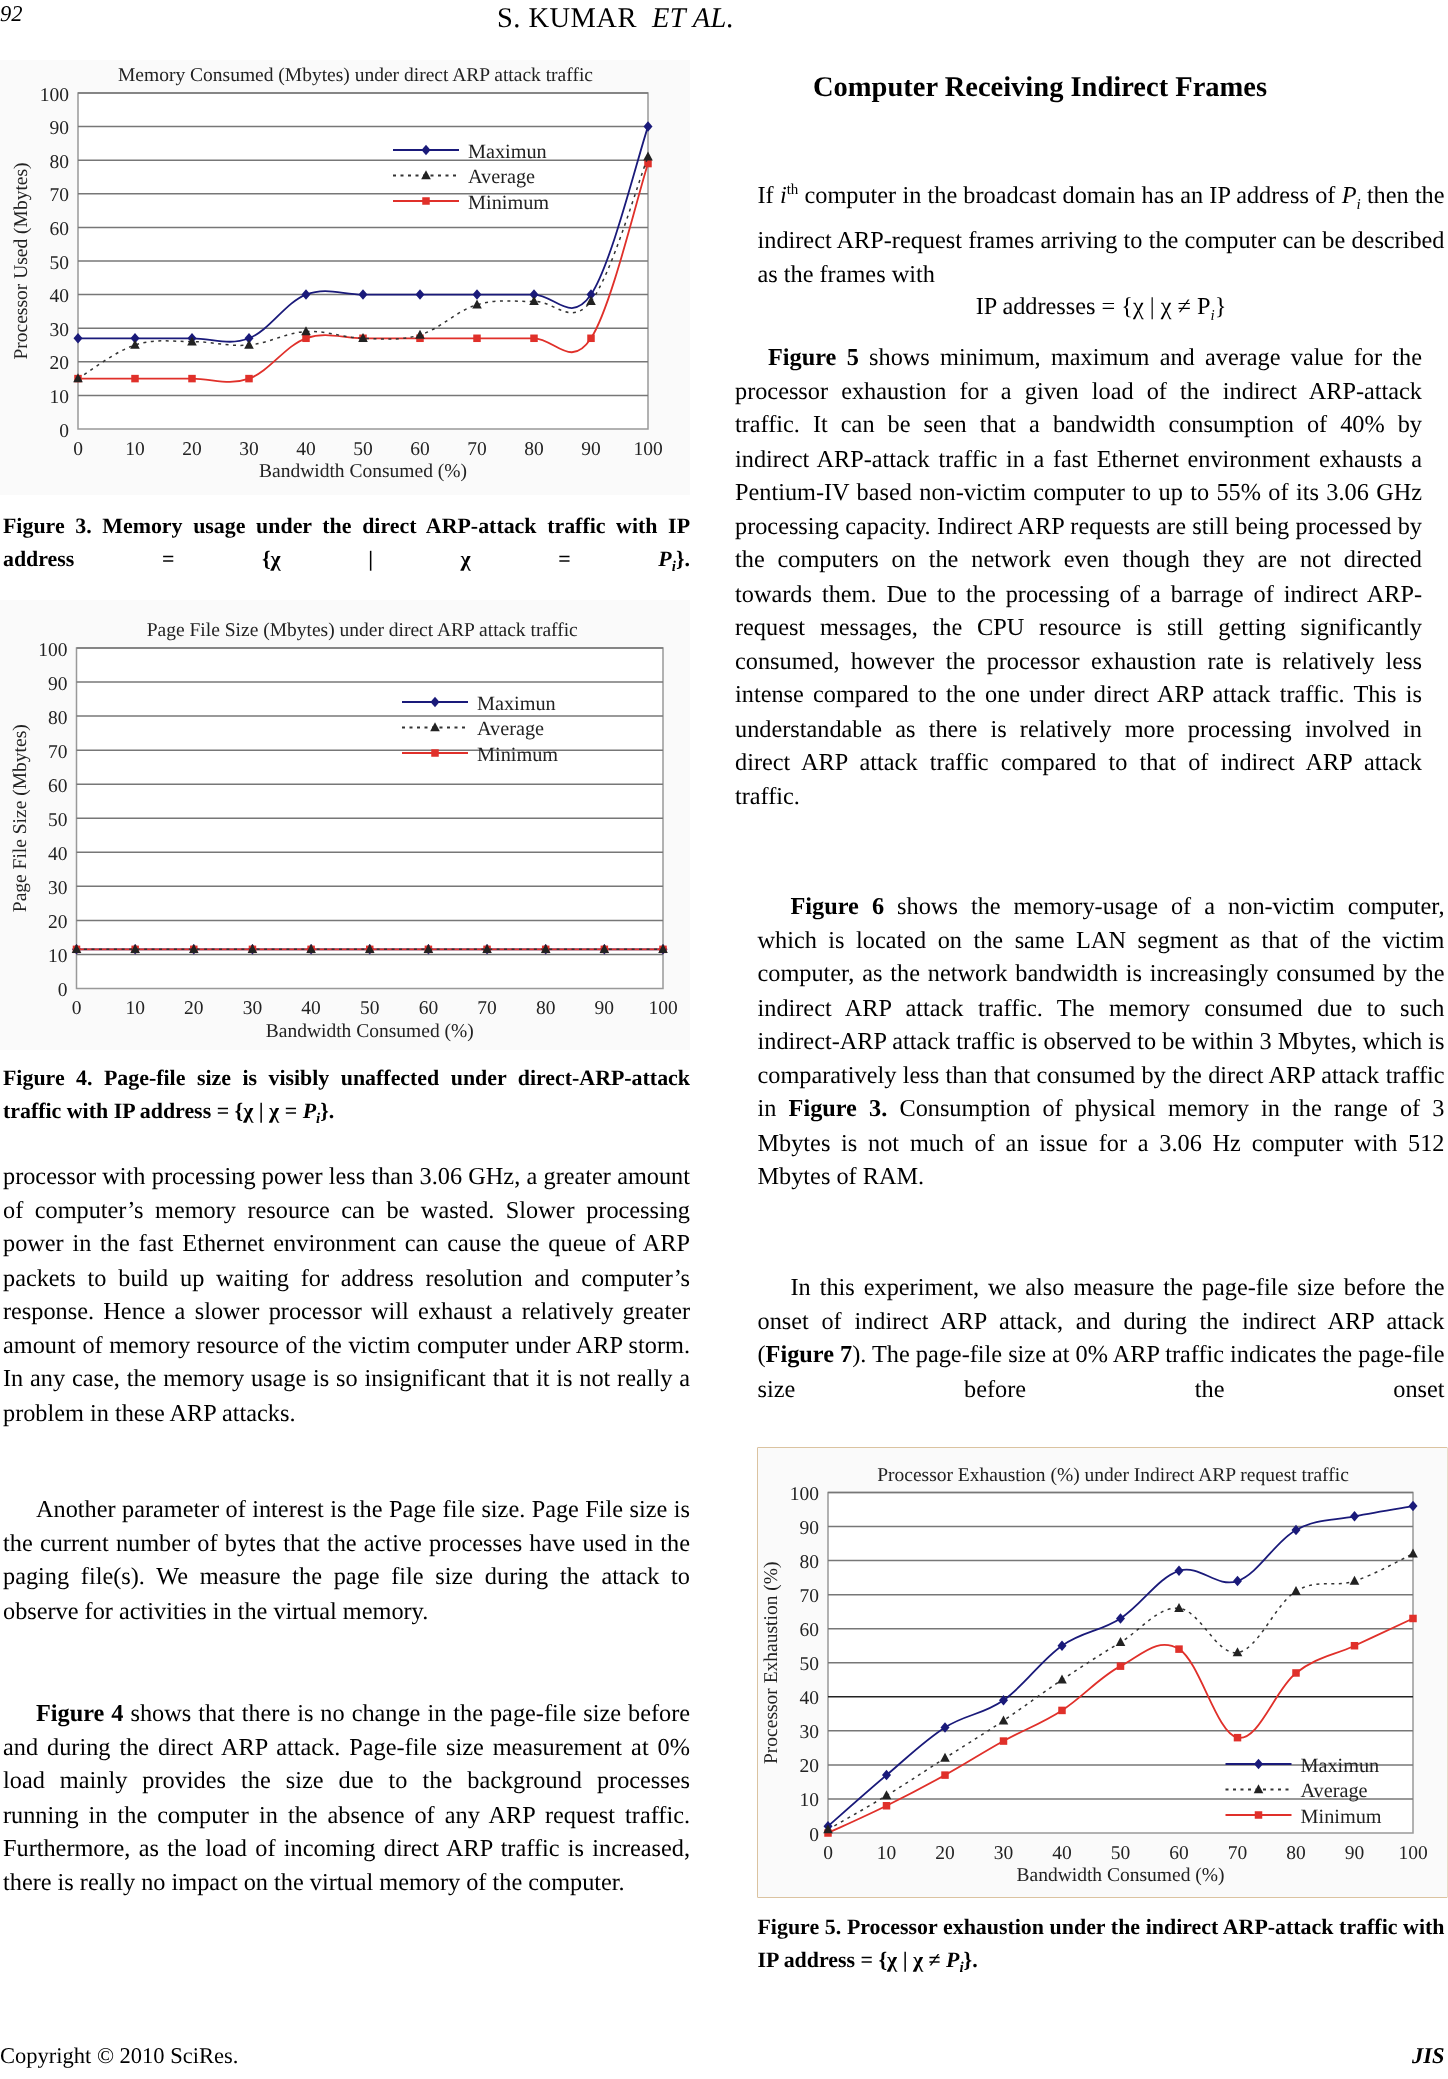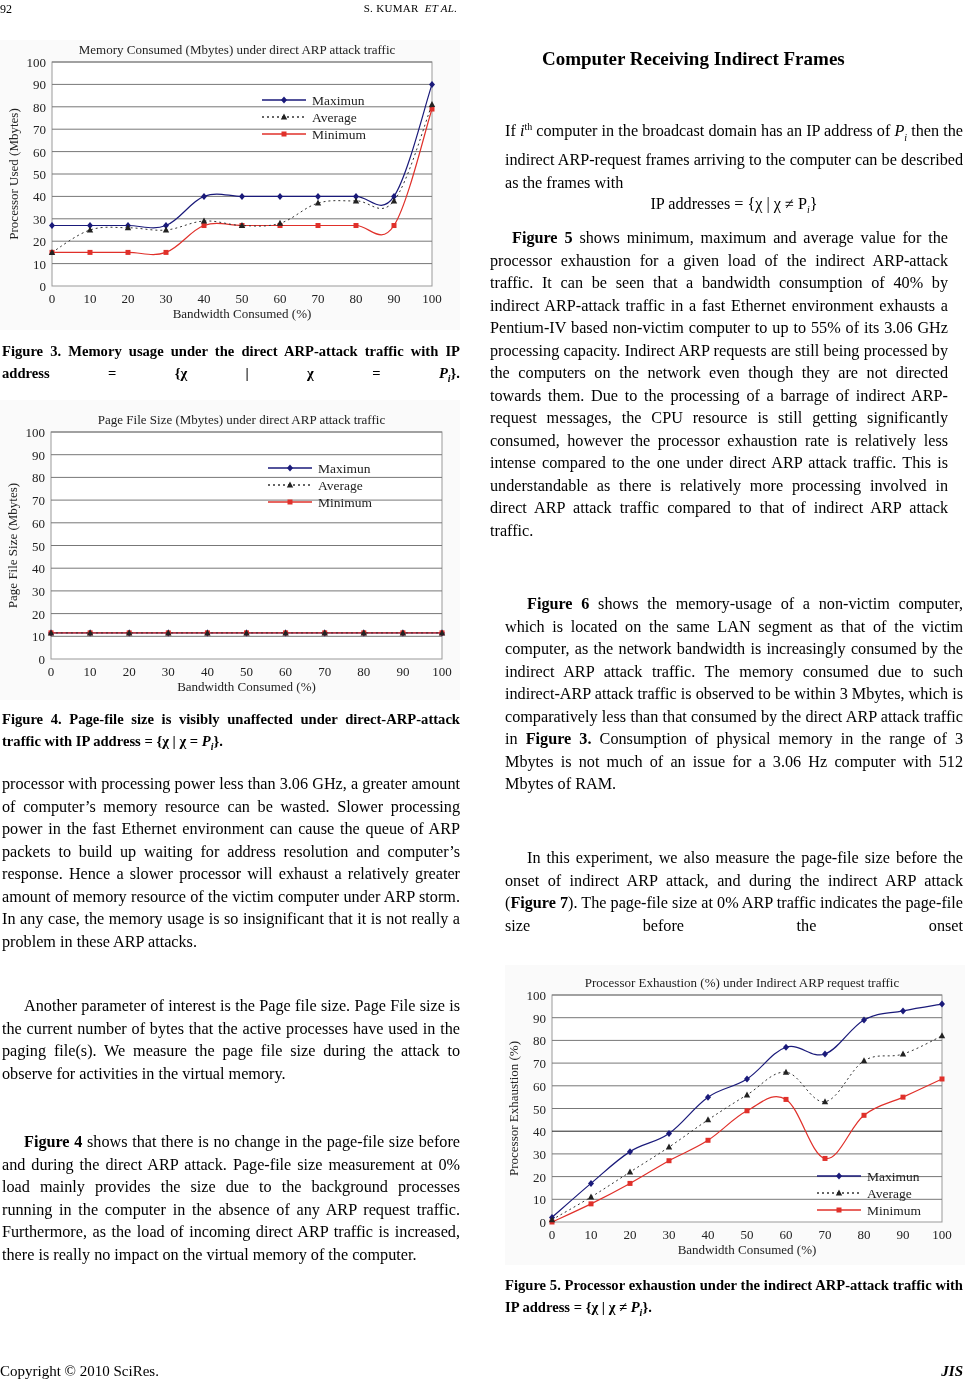--- a/index.html
+++ b/index.html
@@ -1,20 +1,20 @@
 <!DOCTYPE html>
 <html><head>
 <meta charset="utf-8">
 <style>
   html, body { margin: 0; padding: 0; background: #fff; }
   body { width: 965px; height: 1386px; position: relative; overflow: hidden;
          font-family: "Liberation Serif", "DejaVu Serif", serif; color: #000; }
   .abs { position: absolute; }
-  .header-page { left: 0; top: 2px; font-size: 12px; }
-  .header-title { left: 0; width: 821px; top: 2px; text-align: center; font-size: 11px; letter-spacing: 0.3px; }
+  .header-page { left: 0; top: 2px; font-size: 15px; font-style: italic; }
+  .header-title { left: 0; width: 821px; top: 2px; text-align: center; font-size: 19px; letter-spacing: 0.3px; }
   .header-title i { font-style: italic; }
   .chart { position: absolute; background: #a16207; }
   .chart svg { display: block; }
   .caption { font-weight: bold; font-size: 14.6px; line-height: 22px; text-align: justify; }
   .caption i { font-style: italic; }
   .para { font-size: 16.2px; line-height: 22.5px; text-align: justify; text-align-last: auto; }
   .para .ind { display: inline-block; width: 22px; }
   .para b { font-weight: bold; }
   .section-title { font-weight: bold; font-size: 19px; line-height: 24px; }
   .eq { font-size: 16.2px; text-align: center; }

